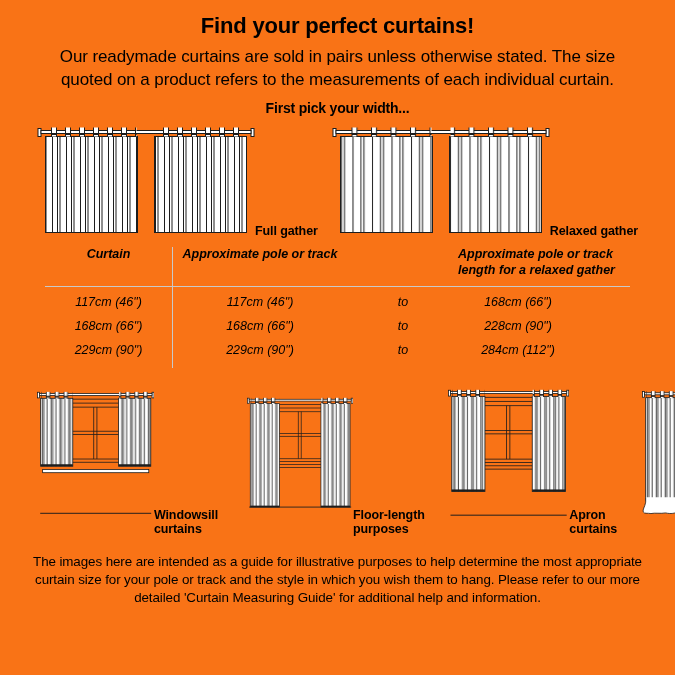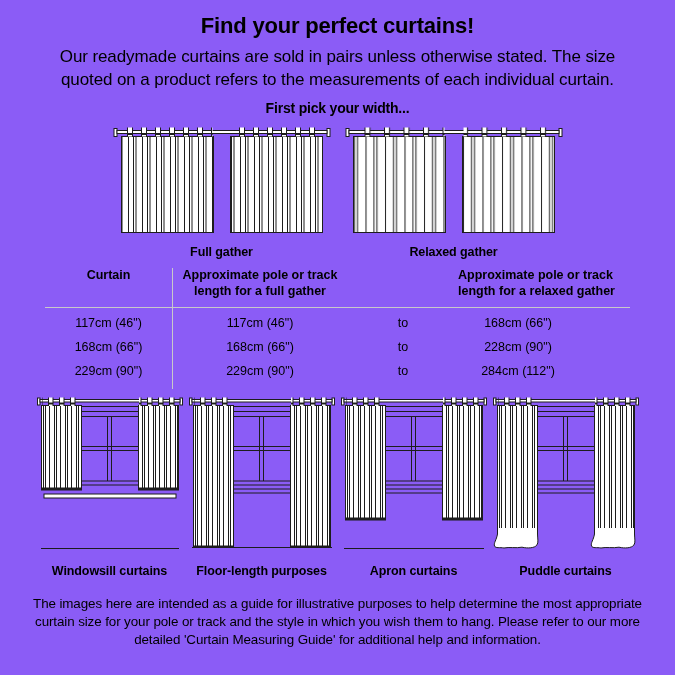--- a/index.html
+++ b/index.html
@@ -1,37 +1,37 @@
 <!DOCTYPE html>
 <html><head>
 <meta charset="utf-8">
 <style>
   html,body { margin:0; padding:0; background:#fff; }
   .page {
-    position:relative; width:675px; height:675px; background:#8b5cf6;
+    position:relative; width:675px; height:675px; background:#f97316;
     font-family:"Liberation Sans", sans-serif; color:#000; overflow:hidden;
   }
   .title {
     text-align:center; font-size:22px; font-weight:bold; letter-spacing:-0.2px;
     padding-top:13px; margin:0;
   }
   .subtitle {
     width:600px; margin:7px auto 0; text-align:center;
     font-size:17px; line-height:1.33; letter-spacing:-0.1px;
   }
   .section-heading {
     text-align:center; font-size:14px; font-weight:bold; letter-spacing:-0.2px;
     margin:9px 0 0 0;
   }
   .width-row { display:flex; justify-content:center; gap:14px; margin-top:9px; }
-  .fig { display:flex; flex-direction:column; align-items:center; }
+  .fig { display:flex; align-items:flex-end; }
   .fig svg { display:block; }
   .fig-caption { font-size:12.5px; font-weight:bold; margin-top:7px; letter-spacing:-0.1px; }
 
-  .size-table { position:relative; width:585px; margin:9px auto 12px; }
+  .size-table { position:relative; width:585px; margin:9px auto 12px;font-style:italic; }
   .t-row { display:grid; grid-template-columns:127px 176px 110px 120px 52px; }
   .hdr-row { border-bottom:1px solid #c9c9c9; padding-bottom:8px; }
   .hdr-cell { text-align:center; font-size:12.5px; font-weight:bold; line-height:1.24; }
   .hdr-cell .l { white-space:nowrap; }
   .val-cell {
     height:24px; display:flex; align-items:center; justify-content:center;
     font-size:12.5px; white-space:nowrap;
   }
   .t-body { padding-top:3px; }
   .vline { position:absolute; left:127px; top:0; width:1px; height:121px; background:#c9c9c9; }
@@ -124,21 +124,20 @@
   </div>
 
   <div class="size-table">
     <div class="vline"></div>
     <div class="t-row hdr-row">
       <div class="hdr-cell">
         <div class="l">Curtain</div>
       </div>
       <div class="hdr-cell">
         <div class="l">Approximate pole or track</div>
-        <div class="l">length for a full gather</div>
       </div>
       <div class="hdr-cell"></div>
       <div class="hdr-cell">
         <div class="l">Approximate pole or track</div>
         <div class="l">length for a relaxed gather</div>
       </div>
       <div class="hdr-cell"></div>
     </div>
     <div class="t-body">
       <div class="t-row">

